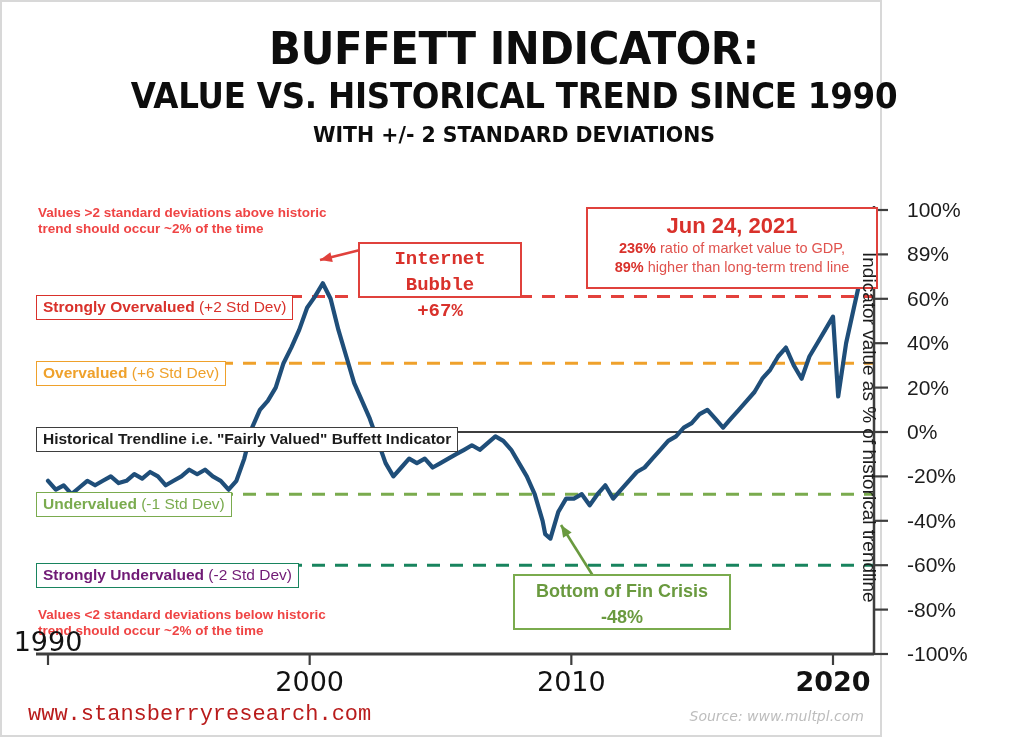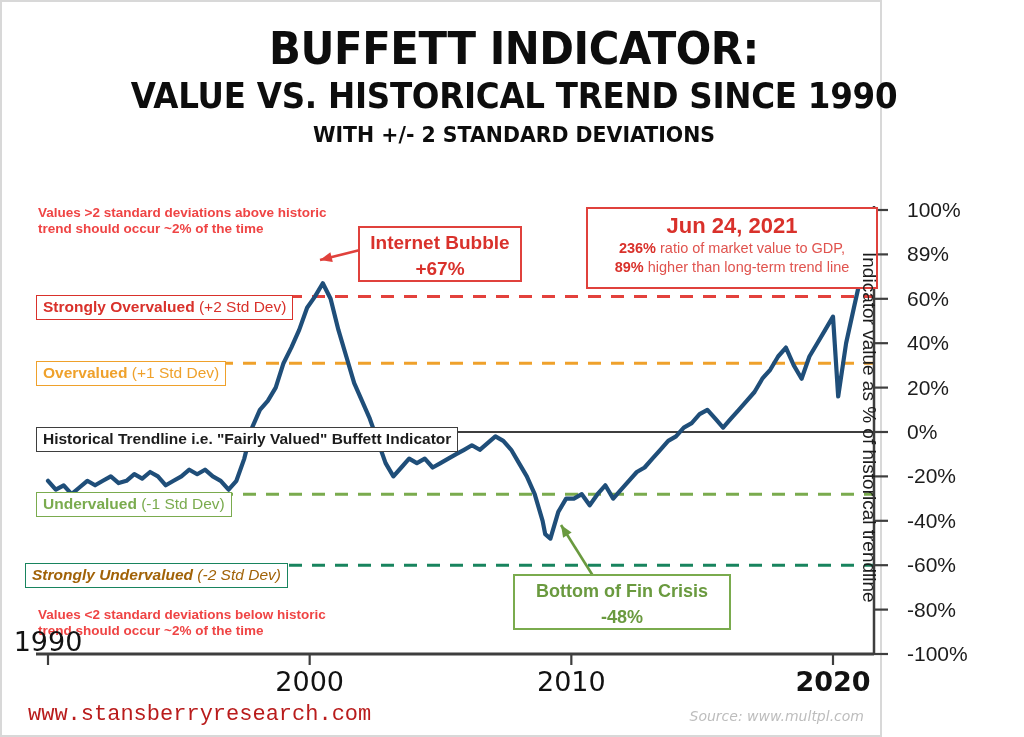--- a/index.html
+++ b/index.html
@@ -55,31 +55,31 @@
     padding:2px 6px 3px 6px;
     white-space:nowrap;
   }
   .boxlabel b{font-weight:bold;}
   .boxlabel span{font-weight:normal;}
 
   .lab-so{left:34px;top:293px;border:1.6px solid #d9312b;color:#d9312b;}
   .lab-ov{left:34px;top:359px;border:1.6px solid #efa12b;color:#efa12b;}
   .lab-tr{left:34px;top:425px;border:1.6px solid #3e3e3e;color:#1c1c1c;}
   .lab-un{left:34px;top:490px;border:1.6px solid #7aab4e;color:#7aab4e;text-align:center;}
-  .lab-su{left:23px;top:561px;border:1.6px solid #18845e;color:#a16207;font-style:italic;}
+  .lab-su{left:34px;top:561px;border:1.6px solid #18845e;color:#701a75;}
 
   
   .callout{
     position:absolute;box-sizing:border-box;background:#ffffff;
     text-align:center;
   }
   .callout-internet{
-    left:356px;top:224px;width:164px;height:56px;
+    left:356px;top:240px;width:164px;height:56px;
     border:2px solid #e0413c;color:#d9312b;
-    font-weight:bold;font-size:19px;line-height:26px;padding-top:2px;
+    font-weight:bold;font-size:19px;line-height:26px;padding-top:2px;font-family:Liberation Mono, monospace;
   }
   .callout-jun{
     left:536px;top:205px;width:292px;height:82px;
     border:2px solid #e0413c;color:#e0534e;
     font-size:14.5px;line-height:19px;padding-top:3px;margin-left:48px;
   }
   .callout-jun .hl{font-weight:bold;font-size:22px;line-height:27px;color:#d9312b;display:block;}
   .callout-jun b{font-weight:bold;color:#d9312b;}
   .callout-fin{
     left:511px;top:572px;width:218px;height:56px;
@@ -172,21 +172,21 @@
 
   <div class="note note-top">Values &gt;2 standard deviations above historic
 trend should occur ~2% of the time</div>
   <div class="note note-bot">Values &lt;2 standard deviations below historic
 trend should occur ~2% of the time</div>
 
   <div class="boxlabel lab-so">
     <b>Strongly Overvalued</b><span> (+2 Std Dev)</span>
   </div>
   <div class="boxlabel lab-ov">
-    <b>Overvalued</b><span> (+1 Std Dev)</span>
+    <b>Overvalued</b><span> (+6 Std Dev)</span>
   </div>
   <div class="boxlabel lab-tr">
     <b>Historical Trendline i.e. "Fairly Valued" Buffett Indicator</b>
   </div>
   <div class="boxlabel lab-un">
     <b>Undervalued</b><span> (-1 Std Dev)</span>
   </div>
   <div class="boxlabel lab-su">
     <b>Strongly Undervalued</b><span> (-2 Std Dev)</span>
   </div>

